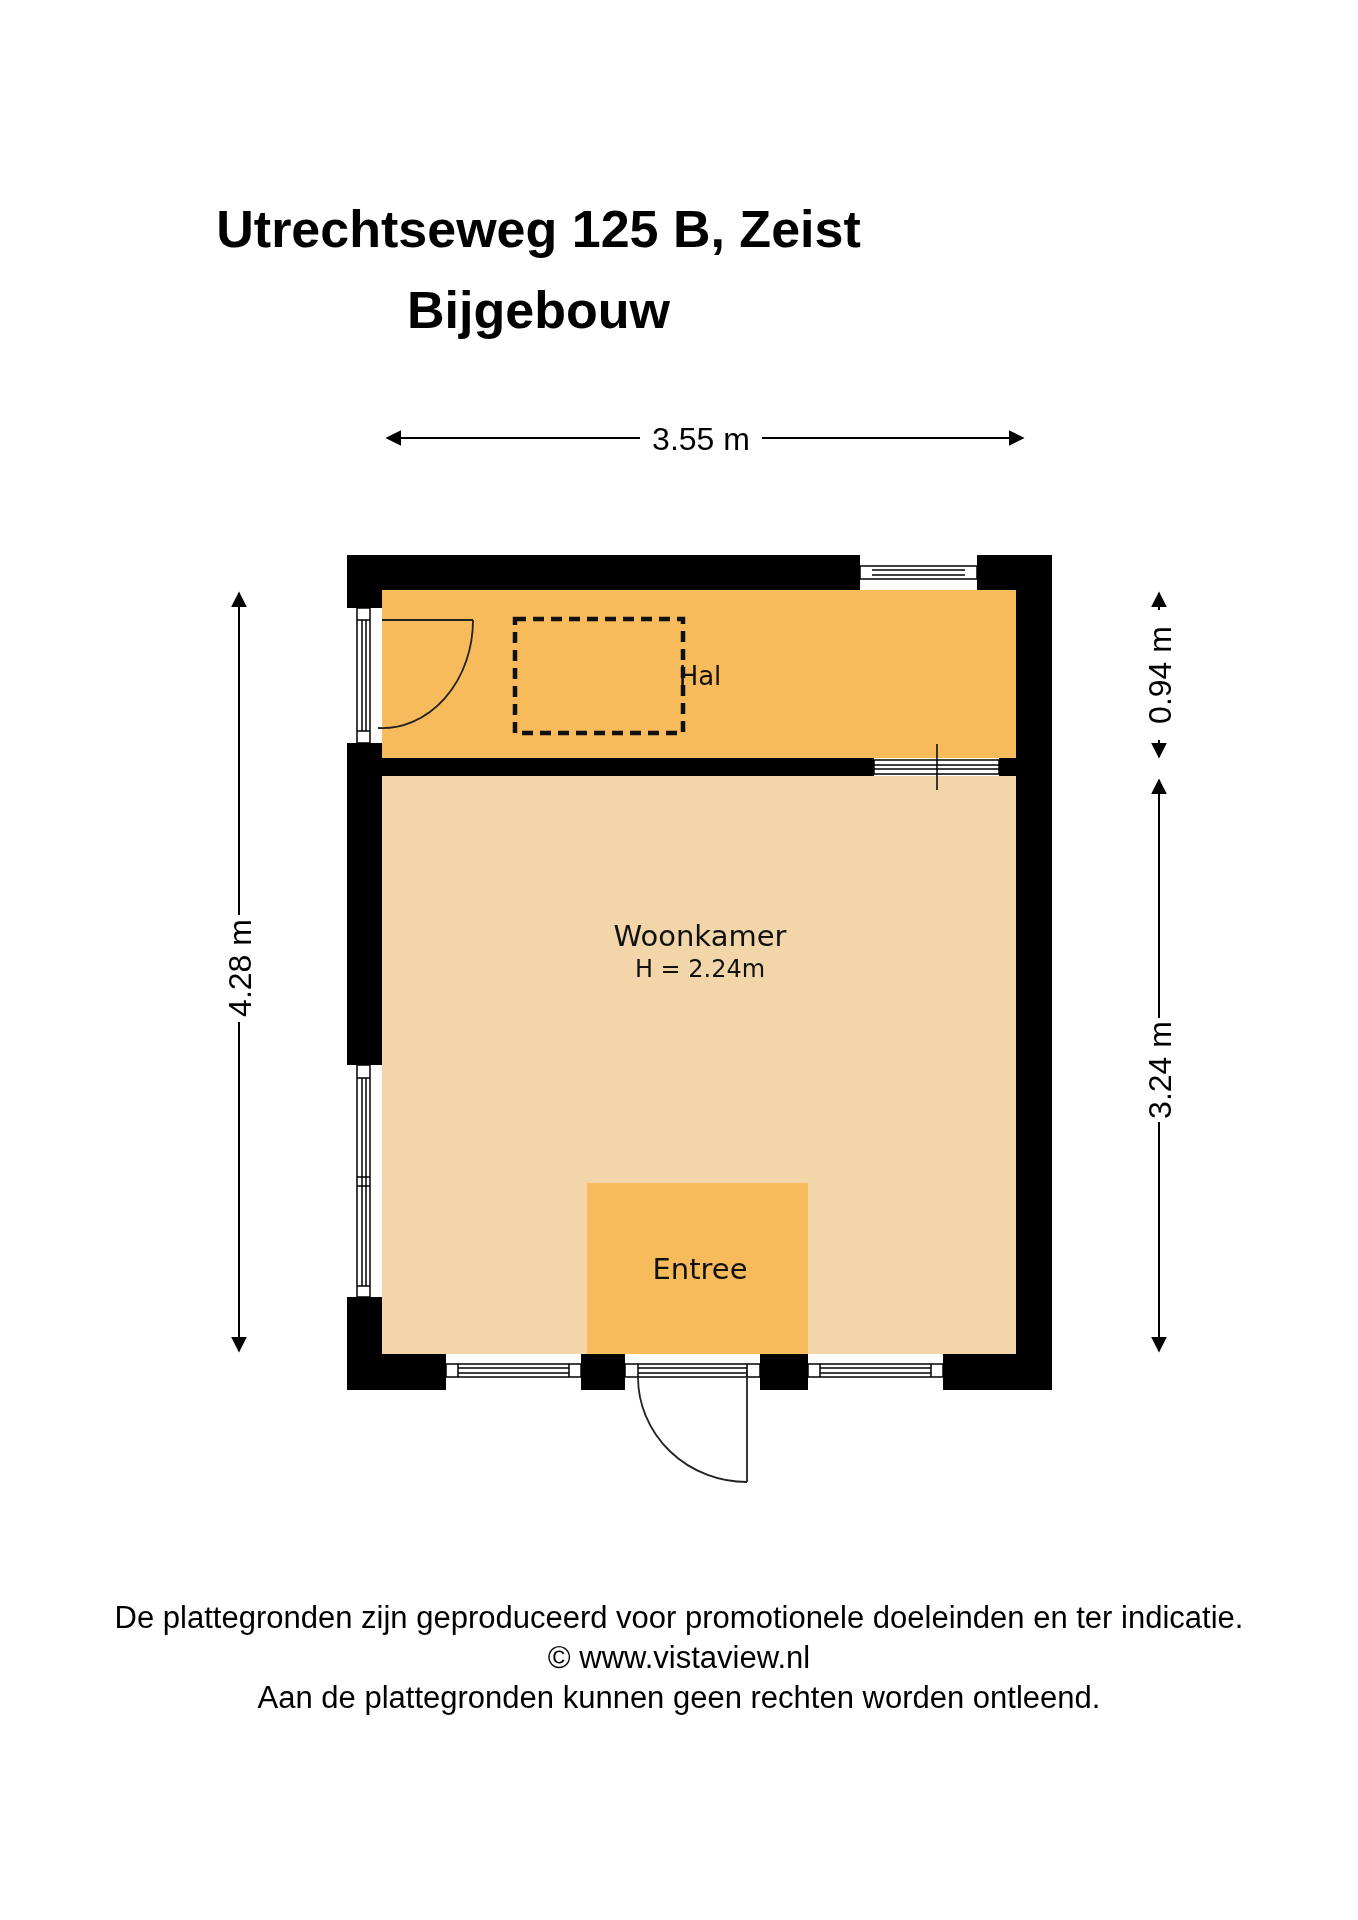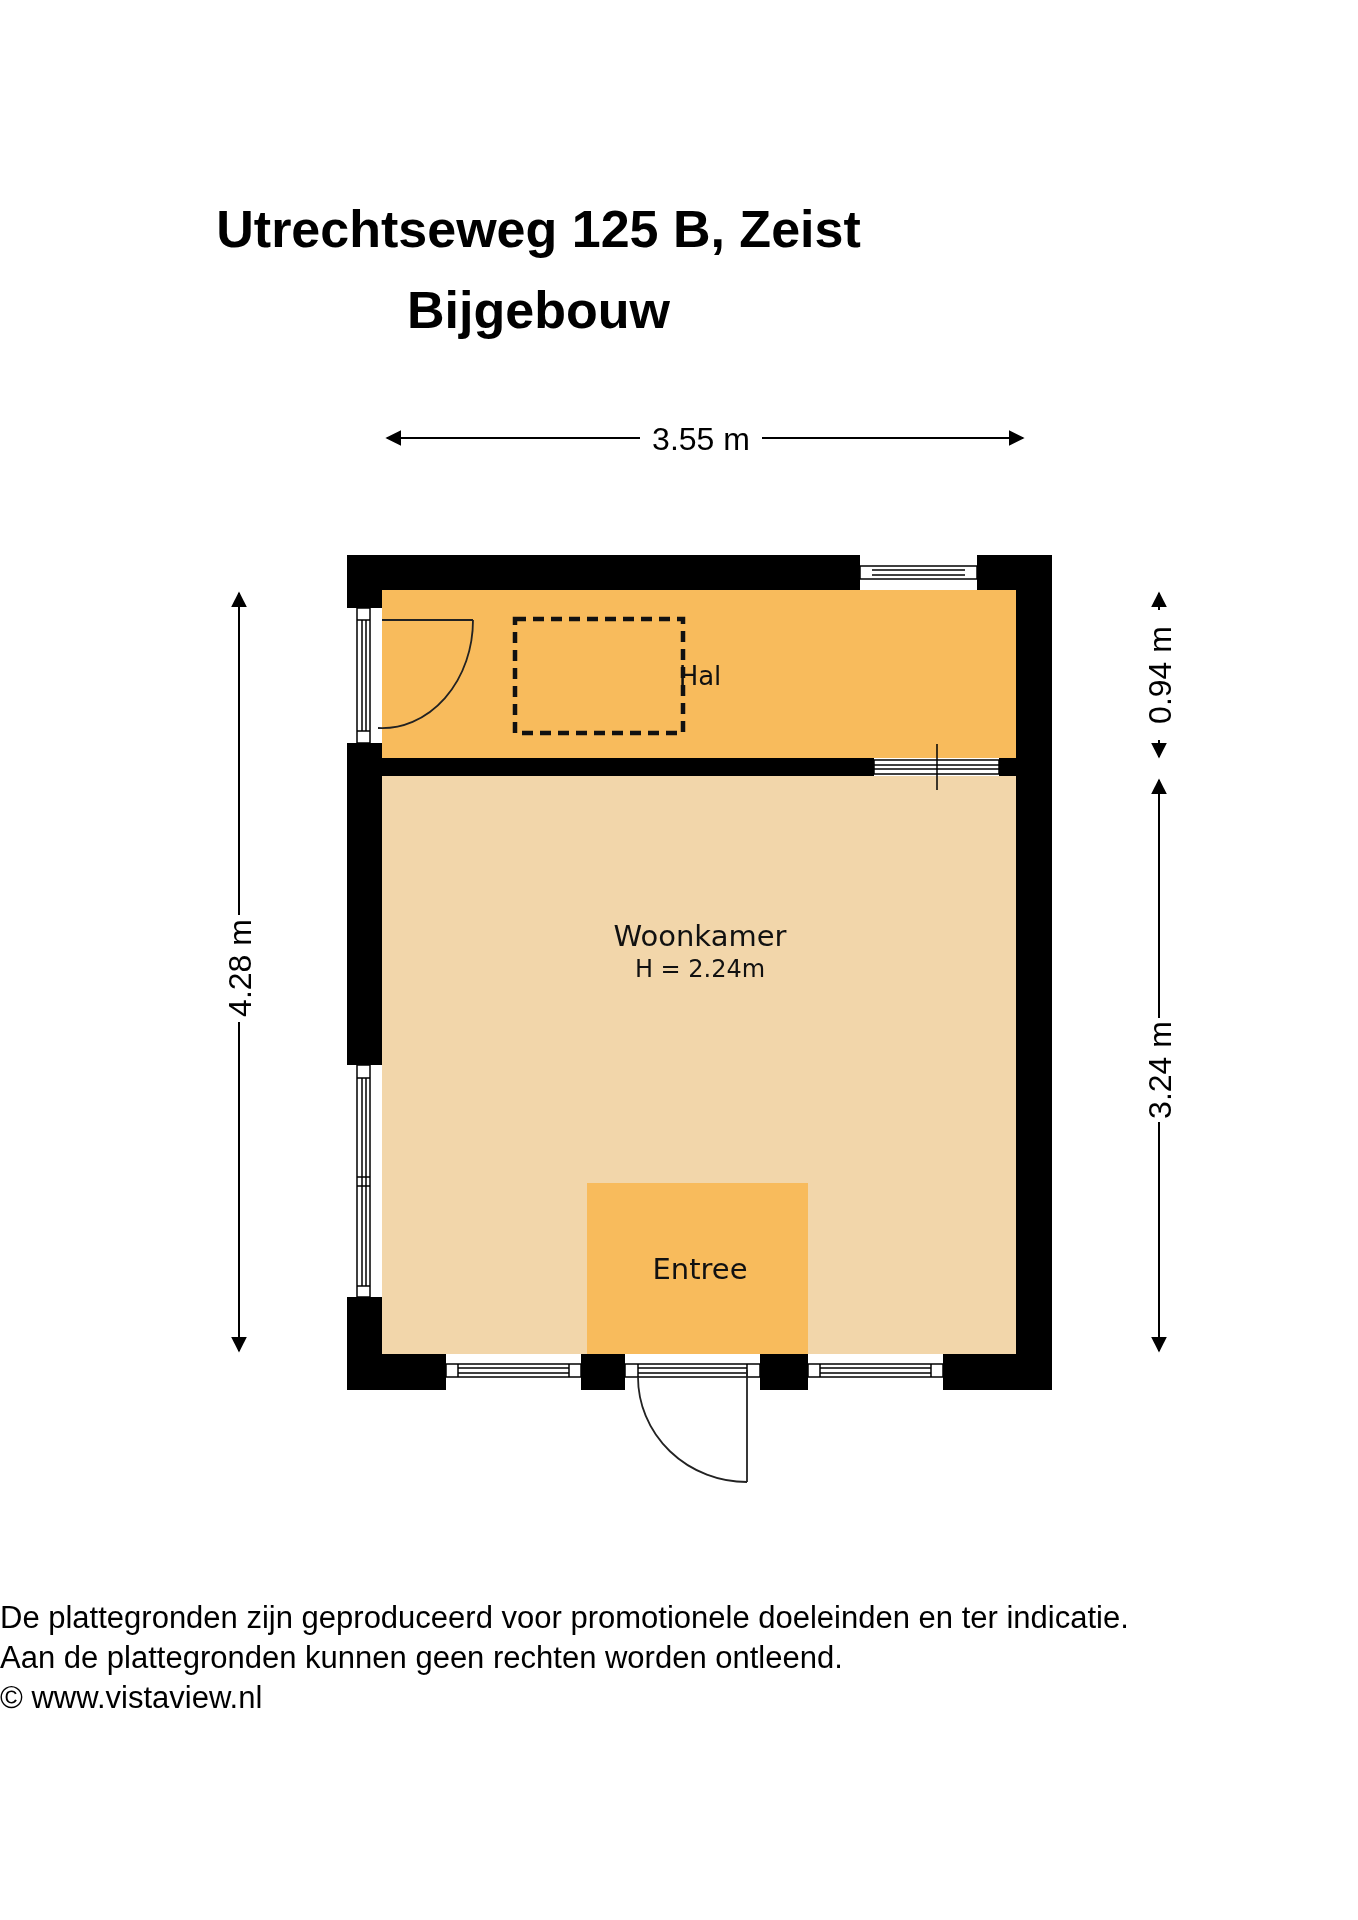--- a/index.html
+++ b/index.html
@@ -1,21 +1,21 @@
 <!DOCTYPE html>
 <html><head>
 <meta charset="utf-8">
 <style>
   html, body { margin: 0; padding: 0; background: #ffffff; }
   body { width: 1358px; height: 1920px; position: relative; overflow: hidden; font-family: "Liberation Sans", sans-serif; color: #000; }
   .title { position: absolute; left: 0; width: 1077px; text-align: center; font-weight: bold; font-size: 52px; line-height: 1; }
   #t1 { top: 203px; }
   #t2 { top: 284px; }
   svg.plan { position: absolute; left: 0; top: 0; }
-  .disclaimer { position: absolute; left: 0; width: 1358px; font-size: 31px; line-height: 40px; top: 1598px; }
+  .disclaimer { position: absolute; left: 0; width: 1358px; text-align: center; font-size: 31px; line-height: 40px; top: 1598px; }
   .disclaimer div { white-space: nowrap; }
   .lbl { font-family: "DejaVu Sans", sans-serif; fill: #111; }
   .dim { font-family: "Liberation Sans", sans-serif; fill: #000; }
 </style>
 </head>
 <body>
 
 <div class="title" id="t1">Utrechtseweg 125 B, Zeist</div>
 <div class="title" id="t2">Bijgebouw</div>
 
@@ -144,15 +144,15 @@
   <rect x="515" y="619" width="168" height="114" fill="none" stroke="#111" stroke-width="4.5" stroke-dasharray="11,7"></rect>
 
   <text class="lbl" x="700" y="685" font-size="26" text-anchor="middle">Hal</text>
   <text class="lbl" x="700" y="946" font-size="29" text-anchor="middle">Woonkamer</text>
   <text class="lbl" x="700" y="977" font-size="24" text-anchor="middle">H = 2.24m</text>
   <text class="lbl" x="700" y="1279" font-size="29" text-anchor="middle">Entree</text>
 </svg>
 
 <div class="disclaimer">
   <div>De plattegronden zijn geproduceerd voor promotionele doeleinden en ter indicatie.</div>
+  <div>© www.vistaview.nl</div>
   <div>Aan de plattegronden kunnen geen rechten worden ontleend.</div>
-  <div>© www.vistaview.nl</div>
 </div>
 
 </body></html>

